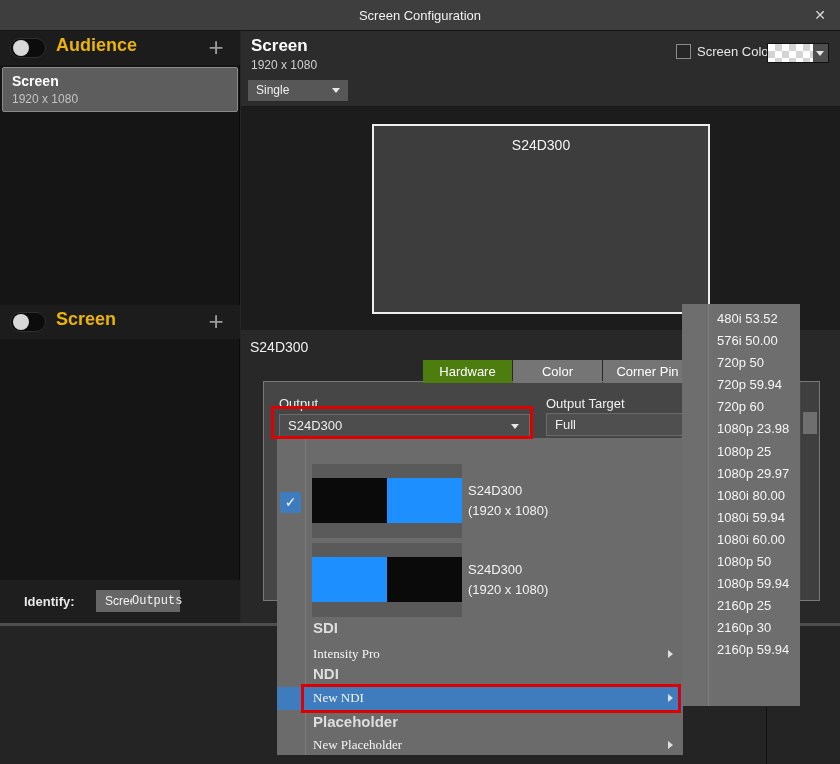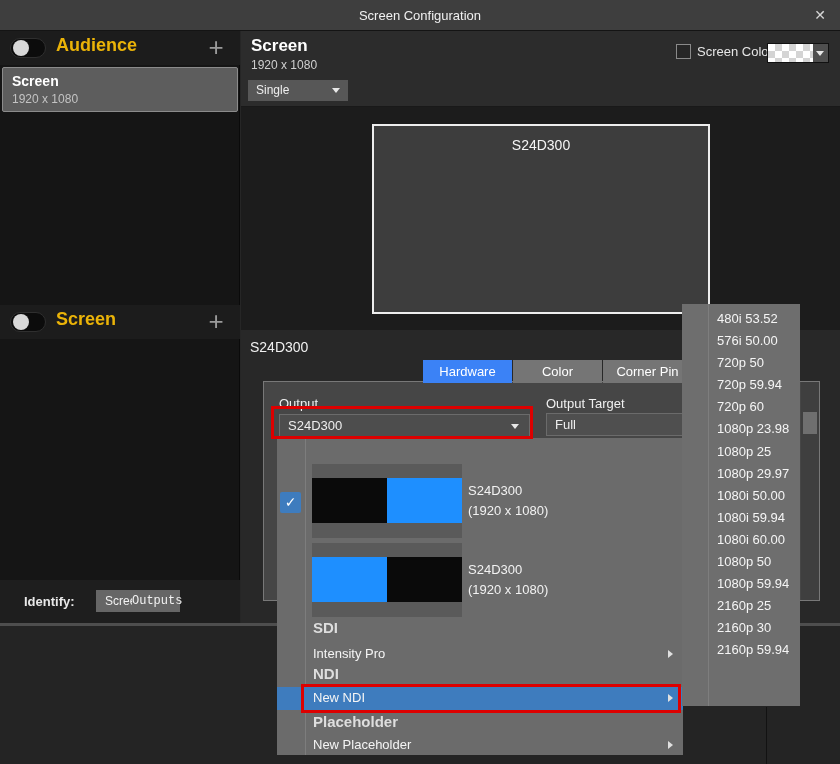--- a/index.html
+++ b/index.html
@@ -49,40 +49,40 @@
   .sc-arrow-zone .arrow-down { position:absolute; left:3px; top:7px; }
 
   .preview-region { left:241px; top:107px; width:599px; height:223px; background:#1c1c1c; }
   .preview-rect { left:131px; top:17px; width:338px; height:190px; background:#3d3d3d; border:2px solid #eeeeee; }
   .preview-rect .pv-label { width:100%; text-align:center; margin-top:11px; font-size:14px; color:#f5f5f5; }
 
   .lower-region { left:241px; top:330px; width:599px; height:293px; background:#282828; }
   .lr-title { left:9px; top:9px; font-size:14px; color:#f0f0f0; }
   .tabs { left:182px; top:30px; height:23px; display:flex; z-index:3; }
   .tab { width:89px; height:23px; font-size:13px; color:#ffffff; text-align:center; line-height:23px; margin-right:1px; background:#757575; }
-  .tab.active { background:#3b82f6; }
+  .tab.active { background:#4d7c0f; }
 
   .hw-panel { left:263px; top:381px; width:557px; height:220px; background:#464646; border:1px solid #787878; z-index:2; }
   .panel-label { font-size:13px; color:#f0f0f0; }
   .out-dd  { left:15px; top:32px; width:251px; height:23px; background:#4d4d4d; border:1px solid #6b6b6b; }
   .out-dd .dd-text { line-height:21px; font-size:13px; }
   .full-box { left:282px; top:31px; width:139px; height:23px; background:#4f4f4f; border:1px solid #6b6b6b; }
   .full-box .dd-text { line-height:21px; font-size:13px; }
   .scroll-track { left:537px; top:0px; width:18px; height:218px; background:#3f3f3f; }
   .scroll-thumb { position:absolute; left:2px; top:30px; width:14px; height:22px; background:#6f6f6f; }
 
   
   .bottom-strip { left:0; top:623px; width:840px; height:141px; background:#242424; border-top:3px solid #4e4e4e; }
   .bottom-vline { left:766px; top:707px; width:1px; height:57px; background:#121212; }
 
   
   .menu { left:277px; top:438px; width:406px; height:317px; background:#6b6b6b; z-index:10; }
   .menu .gutter-line { position:absolute; left:28px; top:0; width:1px; height:100%; background:#7d7d7d; }
   .menu-header { position:absolute; left:36px; font-size:15px; font-weight:bold; color:#dedede; }
-  .menu-item-label { position:absolute; left:36px; font-size:13px; color:#f5f5f5; }
+  .menu-item-label { position:absolute; left:36px; font-size:13px; color:#f5f5f5;font-family:Liberation Serif, serif; }
   .thumb { position:absolute; left:35px; width:150px; height:74px; background:#5a5a5a; }
   .mon { position:absolute; top:14px; width:75px; height:45px; }
   .mon.black { background:#0a0a0a; }
   .mon.blue  { background:#1e8fff; }
   .dev-label { position:absolute; left:191px; font-size:13px; color:#f2f2f2; line-height:20px; }
   .checkmark { position:absolute; left:3px; width:21px; height:21px; background:#3e7cbe; border-radius:2px; color:#ffffff; font-size:14px; text-align:center; line-height:21px; }
   .hl-row { position:absolute; left:0; width:406px; height:23px; background:#3e7cbe; }
   .hl-row .menu-item-label { top:3px; }
   .menu .arrow-right { position:absolute; left:391px; }
 
@@ -234,21 +234,21 @@
     <div class="gutter-line"></div>
     <div class="res-list">
       <div class="res-item">480i 53.52</div>
       <div class="res-item">576i 50.00</div>
       <div class="res-item">720p 50</div>
       <div class="res-item">720p 59.94</div>
       <div class="res-item">720p 60</div>
       <div class="res-item">1080p 23.98</div>
       <div class="res-item">1080p 25</div>
       <div class="res-item">1080p 29.97</div>
-      <div class="res-item">1080i 50.00</div>
+      <div class="res-item">1080i 80.00</div>
       <div class="res-item">1080i 59.94</div>
       <div class="res-item">1080i 60.00</div>
       <div class="res-item">1080p 50</div>
       <div class="res-item">1080p 59.94</div>
       <div class="res-item">2160p 25</div>
       <div class="res-item">2160p 30</div>
       <div class="res-item">2160p 59.94</div>
     </div>
   </div>
 

